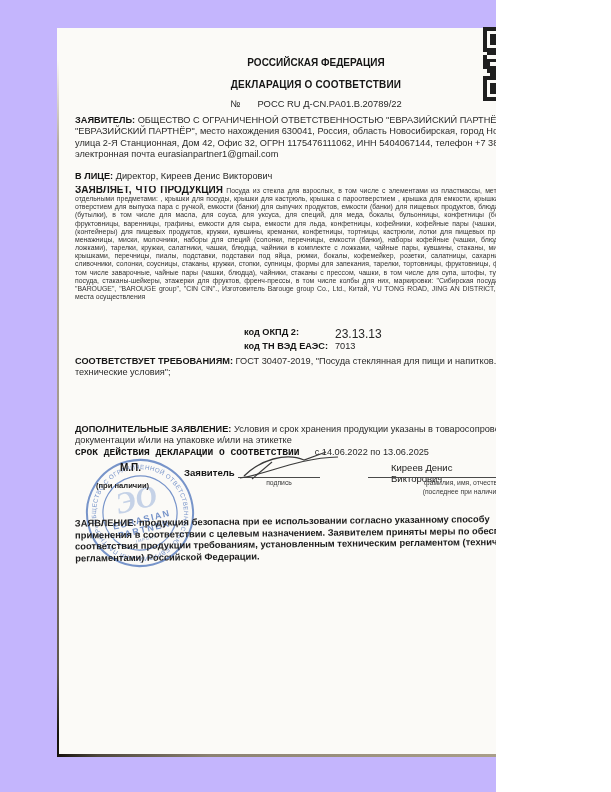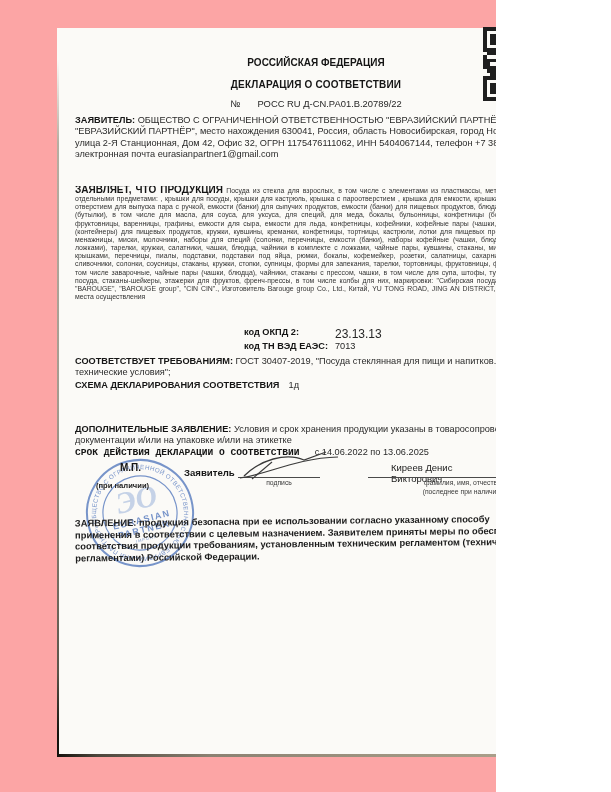--- a/index.html
+++ b/index.html
@@ -1,19 +1,19 @@
 <!DOCTYPE html>
 <html><head>
 <meta charset="utf-8">
 <style>
   html,body{margin:0;padding:0;background:#ffffff;}
   #screen{
     position:relative;width:496px;height:792px;overflow:hidden;
     font-family:"Liberation Sans","DejaVu Sans",sans-serif;
-    color:#262626;background:#fca5a5;
+    color:#262626;background:#c4b5fd;
   }
   .page-tint{position:absolute;left:57px;top:28px;width:511px;height:728px;background:#fbfaf7;}
   .scan-left-line{position:absolute;left:57px;top:60px;width:1.5px;height:696px;
     background:linear-gradient(to bottom,rgba(170,160,150,0),#b7ada1 12%,#a49a8e 50%,#5c554a 88%,#16130e 97%);}
   .scan-bottom-line{position:absolute;left:57px;top:754px;width:511px;height:2.5px;
     background:linear-gradient(to right,#15110c,#4d463c 8%,#8b8172 30%,#9c927f 60%,#b0a58f);}
   .abs{position:absolute;}
   .center{text-align:center;}
   .b{font-weight:bold;color:#151515;}
   .body-par{font-size:9.2px;line-height:11.4px;color:#2a2a2a;}
@@ -185,41 +185,40 @@
   <div class="abs" style="left:75px;top:98px;width:482px;text-align:center;font-size:9.4px;">
     <span>№</span>
     <span style="display:inline-block;width:12px;"></span>
     <span>РОСС RU Д-CN.РА01.В.20789/22</span>
   </div>
 
   <div class="abs body-par" style="left:75px;top:115px;width:483px;height:57px;overflow:hidden;">
     <span class="b">ЗАЯВИТЕЛЬ:</span>
     <span>ОБЩЕСТВО С ОГРАНИЧЕННОЙ ОТВЕТСТВЕННОСТЬЮ "ЕВРАЗИЙСКИЙ ПАРТНЁР", ООО "ЕВРАЗИЙСКИЙ ПАРТНЁР", место нахождения 630041, Россия, область Новосибирская, город Новосибирск, улица 2-Я Станционная, Дом 42, Офис 32, ОГРН 1175476111062, ИНН 5404067144, телефон +7 3833777213, электронная почта eurasianpartner1@gmail.com</span>
   </div>
+  <div class="abs body-par" style="left:75px;top:171px;width:483px;">
+    <span class="b">В ЛИЦЕ:</span>
+    <span>Директор, Киреев Денис Викторович</span>
+  </div>
 
   <div class="abs tiny-par" style="left:75px;top:186px;width:483px;height:141px;overflow:hidden;">
     <span class="b" style="font-size:10px;">ЗАЯВЛЯЕТ, ЧТО ПРОДУКЦИЯ</span>
     <span>Посуда из стекла для взрослых, в том числе с элементами из пластмассы, металла, в наборах и отдельными предметами: , крышки для посуды, крышки для кастрюль, крышка с пароотверстием , крышка для емкости, крышка для сковородок с отверстием для выпуска пара с ручкой, емкости (банки) для сыпучих продуктов, емкости (банки) для пищевых продуктов, блюда, блюдца, емкости (бутылки), в том числе для масла, для соуса, для уксуса, для специй, для меда, бокалы, бульонницы, конфетницы (бонбоньерки), вазы, фруктовницы, варенницы, графины, емкости для сыра, емкости для льда, конфетницы, кофейники, кофейные пары (чашки, блюдца), емкости (контейнеры) для пищевых продуктов, кружки, кувшины, креманки, конфетницы, тортницы, кастрюли, лотки для пищевых продуктов, масленки, менажницы, миски, молочники, наборы для специй (солонки, перечницы, емкости (банки), наборы кофейные (чашки, блюдца в комплекте с ложками), тарелки, кружки, салатники, чашки, блюдца, чайники в комплекте с ложками, чайные пары, кувшины, стаканы, миски в комплекте с крышками, перечницы, пиалы, подставки, подставки под яйца, рюмки, бокалы, кофемейкер, розетки, салатницы, сахарницы, селедочницы, сливочники, солонки, соусницы, стаканы, кружки, стопки, супницы, формы для запекания, тарелки, тортовницы, фруктовницы, фужеры, чайники, в том числе заварочные, чайные пары (чашки, блюдца), чайники, стаканы с прессом, чашки, в том числе для супа, штофы, турки, туристическая посуда, стаканы-шейкеры, этажерки для фруктов, френч-прессы, в том числе колбы для них, маркировки: "Сибирская посуда", "Royalty Home", "BAROUGE", "BAROUGE group", "CIN CIN"., Изготовитель Barouge group Co., Ltd., Китай, YU TONG ROAD, JING AN DISTRICT, SHANGHAI, адрес места осуществления</span>
   </div>
 
   <div class="abs b" style="left:244px;top:327px;font-size:9.2px;">код ОКПД 2:</div>
   <div class="abs" style="left:335px;top:327px;font-size:12px;">23.13.13</div>
   <div class="abs b" style="left:244px;top:341px;font-size:9.2px;">код ТН ВЭД ЕАЭС:</div>
   <div class="abs" style="left:335px;top:341px;font-size:9.2px;">7013</div>
 
   <div class="abs body-par" style="left:75px;top:356px;width:483px;height:23px;overflow:hidden;">
     <span class="b">СООТВЕТСТВУЕТ ТРЕБОВАНИЯМ:</span>
     <span>ГОСТ 30407-2019, "Посуда стеклянная для пищи и напитков. Общие технические условия";</span>
   </div>
 
-  <div class="abs body-par" style="left:75px;top:380px;width:483px;">
-    <span class="b">СХЕМА ДЕКЛАРИРОВАНИЯ СООТВЕТСТВИЯ</span>
-    <span style="display:inline-block;width:4px;"></span>
-    <span>1д</span>
-  </div>
 
 
   <div class="abs body-par" style="left:75px;top:424px;width:483px;height:23px;overflow:hidden;">
     <span class="b">ДОПОЛНИТЕЛЬНЫЕ ЗАЯВЛЕНИЕ:</span>
     <span>Условия и срок хранения продукции указаны в товаросопроводительной документации и/или на упаковке и/или на этикетке</span>
   </div>
 
   <div class="abs body-par" style="left:75px;top:447px;width:483px;">
     <span class="b" style="font-size:9.6px;font-family:Liberation Mono, monospace;">СРОК ДЕЙСТВИЯ ДЕКЛАРАЦИИ О СООТВЕТСТВИИ</span>
     <span style="display:inline-block;width:10px;"></span>

